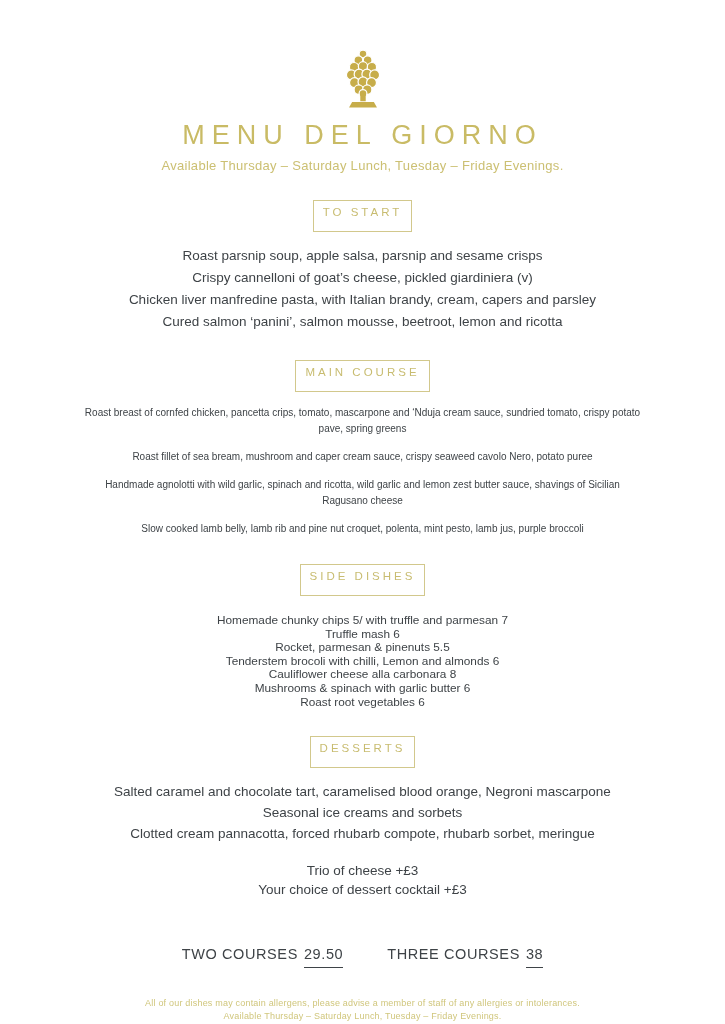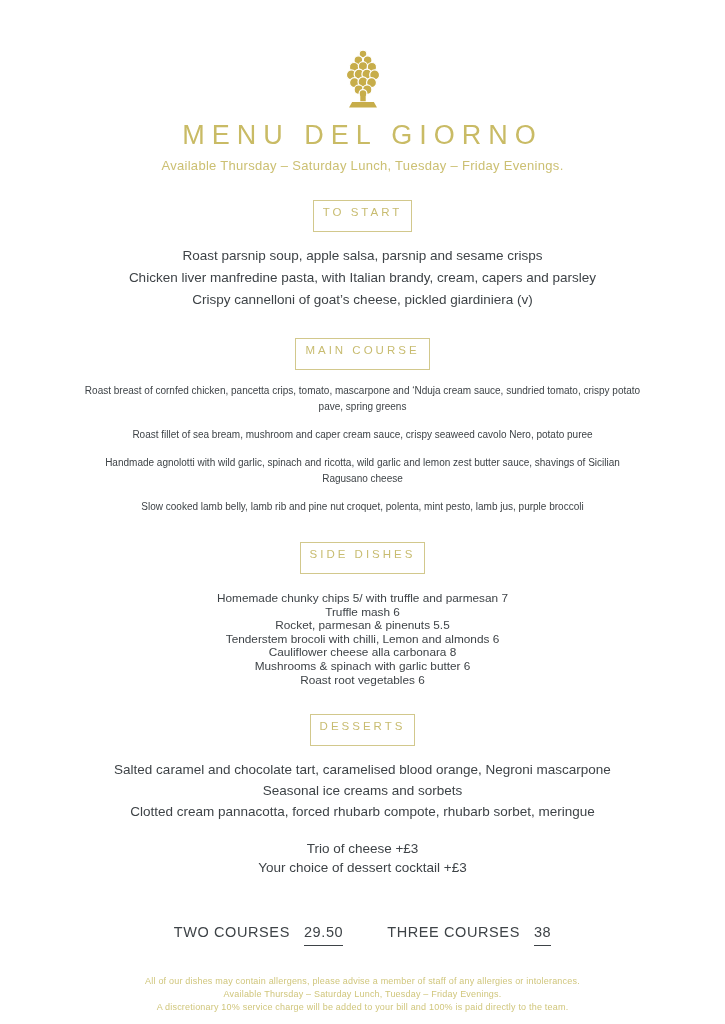--- a/index.html
+++ b/index.html
@@ -46,21 +46,21 @@
   .mains .item:last-child{margin-bottom:0;}
   .sides{max-width:480px;font-size:11.8px;line-height:13.6px;margin-top:18px;}
   .desserts{max-width:545px;font-size:13.5px;line-height:17px;margin-top:15px;}
   .desserts .item{margin-bottom:4px;}
   .supplements{margin-top:19px;font-size:13.5px;line-height:19px;}
   .pricing{
     margin-top:47px;
     display:flex;justify-content:center;gap:44px;
     font-size:14.5px;letter-spacing:0.6px;
   }
-  .price-option{display:inline-flex;gap:14px;}
+  .price-option{display:inline-flex;gap:6px;}
   .price{border-bottom:1px solid #3e4347;padding-bottom:5px;}
   .footer{
     margin-top:29px;
     font-size:9px;
     line-height:13px;
     color:#d0c67c;
     letter-spacing:0.2px;
   }
 </style>
 </head>
@@ -95,22 +95,23 @@
     </svg>
   </div>
 
   <h1 class="title">MENU DEL GIORNO</h1>
   <div class="subtitle">Available Thursday – Saturday Lunch, Tuesday – Friday Evenings.</div>
 
   <div>
     <div class="section-label">TO START</div>
     <div class="items starters">
         <div class="item">Roast parsnip soup, apple salsa, parsnip and sesame crisps</div>
+        <div class="item">Crispy cannelloni of goat’s cheese, pickled giardiniera (v)</div>
         <div class="item">Chicken liver manfredine pasta, with Italian brandy, cream, capers and parsley</div>
-        <div class="item">Crispy cannelloni of goat’s cheese, pickled giardiniera (v)</div>
+        <div class="item">Cured salmon ‘panini’, salmon mousse, beetroot, lemon and ricotta</div>
       </div>
   </div>
 
   <div>
     <div class="section-label">MAIN COURSE</div>
     <div class="items mains">
         <div class="item">Roast breast of cornfed chicken, pancetta crips, tomato, mascarpone and ‘Nduja cream sauce, sundried tomato, crispy potato pave, spring greens</div>
         <div class="item">Roast fillet of sea bream, mushroom and caper cream sauce, crispy seaweed cavolo Nero, potato puree</div>
         <div class="item">Handmade agnolotti with wild garlic, spinach and ricotta, wild garlic and lemon zest butter sauce, shavings of Sicilian Ragusano cheese</div>
         <div class="item">Slow cooked lamb belly, lamb rib and pine nut croquet, polenta, mint pesto, lamb jus, purple broccoli</div>

